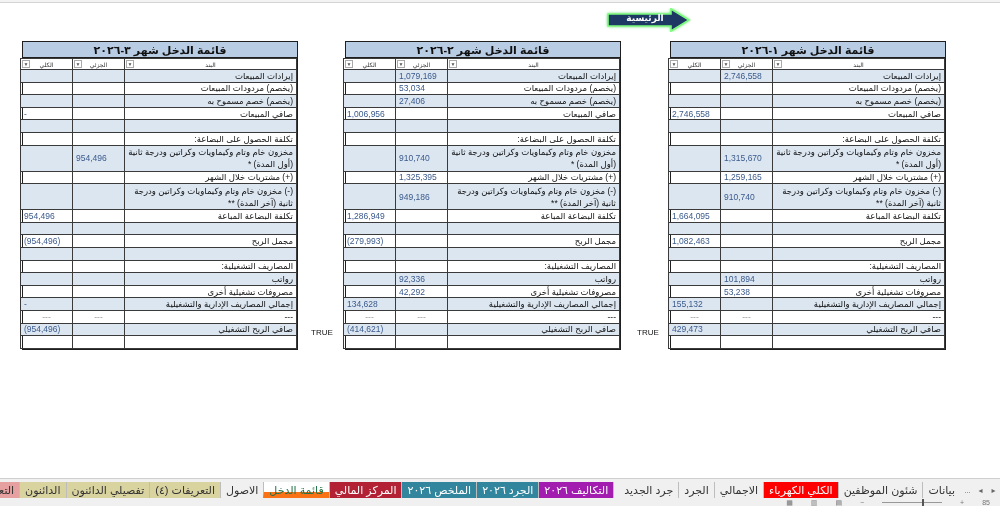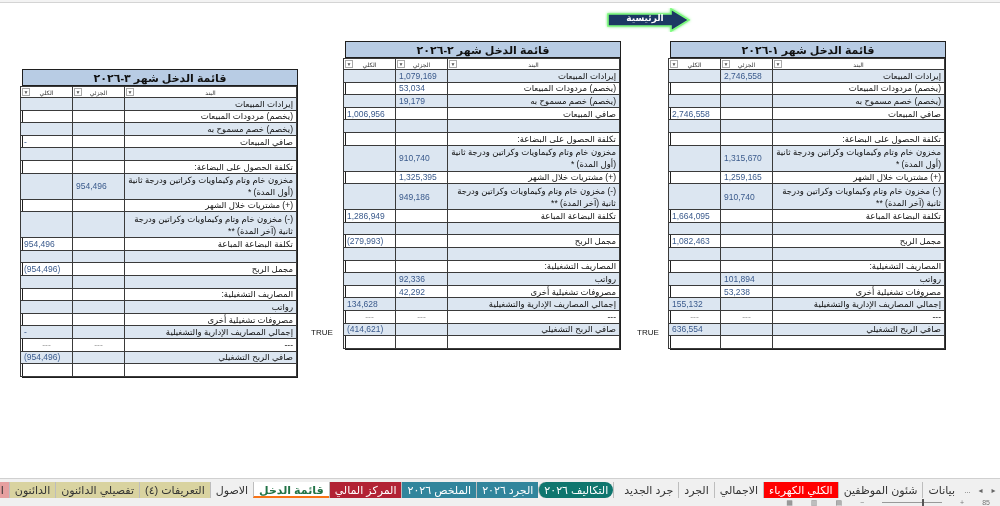--- a/index.html
+++ b/index.html
@@ -21,21 +21,21 @@
   .stmt tr.shade td { background: #dce6f1; }
   .stmt tr.r1 td { height: 12.6px; }
   .stmt tr.r2 td { height: 26px; white-space: normal; line-height: 12px; vertical-align: middle; }
   .stmt td.center { text-align: right; }
   .stmt td.dash { color: #999; text-align: center; }
   .true-lbl { position: absolute; font-size: 8px; color: #111; }
 
   .tabbar { position: absolute; left: 0; top: 478px; width: 1000px; height: 28px; background: #f0f0f0; border-top: 1px solid #d0d0d0; }
   .tabs { position: absolute; right: 40px; top: 3px; height: 16px; display: flex; flex-direction: row-reverse; direction: rtl; }
   .tab { height: 16px; padding: 0 5px; font-size: 11px; line-height: 16px; color: #333; border-left: 1px solid #bdbdbd; white-space: nowrap; cursor: pointer; direction: rtl; }
-  .tab.active { background: #fff; color: #217346; border-bottom: 2px solid #f97316; font-weight: bold; }
+  .tab.active { background: #fff; color: #217346; border-bottom: 6px solid #f97316; font-weight: normal; }
   .nav { position: absolute; right: 0; top: 3px; height: 16px; width: 42px; display: flex; flex-direction: row-reverse; font-size: 8px; color: #666; align-items: center; }
   .nav span { width: 13px; text-align: center; cursor: pointer; }
   .status { position: absolute; right: 10px; top: 19px; height: 9px; display: flex; gap: 18px; font-size: 7px; color: #777; align-items: center; }
   .zoomslider { width: 60px; height: 1px; background: #999; position: relative; }
   .zoomslider i { position: absolute; left: 40px; top: -3px; width: 2px; height: 7px; background: #555; }
 </style>
 </head>
 <body>
 
 <div class="sheet">
@@ -157,21 +157,21 @@
             <td class="num">155,132</td>
           </tr>
           <tr class="r1">
             <td class="lbl">---</td>
             <td class="num dash">---</td>
             <td class="num dash">---</td>
           </tr>
           <tr class="r1 shade">
             <td class="lbl center">صافي الربح التشغيلي</td>
             <td class="num"></td>
-            <td class="num">636,554</td>
+            <td class="num">429,473</td>
           </tr>
           <tr class="r1">
             <td class="lbl"></td>
             <td class="num"></td>
             <td class="num"></td>
           </tr>
         </tbody>
       </table>
     </div>
   <div class="stmt" id="stmt1" style="left:345px;">
@@ -193,21 +193,21 @@
             <td class="num">1,079,169</td>
             <td class="num"></td>
           </tr>
           <tr class="r1">
             <td class="lbl">(يخصم) مردودات المبيعات</td>
             <td class="num">53,034</td>
             <td class="num"></td>
           </tr>
           <tr class="r1 shade">
             <td class="lbl">(يخصم) خصم مسموح به</td>
-            <td class="num">19,179</td>
+            <td class="num">27,406</td>
             <td class="num"></td>
           </tr>
           <tr class="r1">
             <td class="lbl">صافي المبيعات</td>
             <td class="num"></td>
             <td class="num">1,006,956</td>
           </tr>
           <tr class="r1 shade">
             <td class="lbl"></td>
             <td class="num"></td>
@@ -284,21 +284,21 @@
             <td class="num">(414,621)</td>
           </tr>
           <tr class="r1">
             <td class="lbl"></td>
             <td class="num"></td>
             <td class="num"></td>
           </tr>
         </tbody>
       </table>
     </div>
-  <div class="stmt" id="stmt2" style="left:22px;margin-top:28px;">
+  <div class="stmt" id="stmt2" style="left:22px;">
       <div class="title">قائمة الدخل شهر ٣-٢٠٢٦</div>
       <table>
         <colgroup>
           <col style="width:172px">
           <col style="width:52px">
           <col style="width:52px">
         </colgroup>
         <tbody>
           <tr>
             <th><span>البند</span><span class="dd">▼</span></th>
@@ -425,21 +425,21 @@
       <div class="tab" style="background: rgb(192, 0, 0); color: rgb(255, 255, 255);">اضافات اصول</div>
       <div class="tab" style="background: rgb(230, 160, 160); color: rgb(51, 51, 51);">التعريفات (٣)</div>
       <div class="tab" style="background: rgb(217, 211, 160); color: rgb(51, 51, 51);">الدائنون</div>
       <div class="tab" style="background: rgb(217, 211, 160); color: rgb(51, 51, 51);">تفصيلي الدائنون</div>
       <div class="tab" style="background: rgb(217, 211, 160); color: rgb(51, 51, 51);">التعريفات (٤)</div>
       <div class="tab" style="background: rgb(240, 240, 240); color: rgb(51, 51, 51);">الاصول</div>
       <div class="tab active" style="background: rgb(255, 255, 255); color: rgb(33, 115, 70);">قائمة الدخل</div>
       <div class="tab" style="background: rgb(178, 34, 52); color: rgb(255, 255, 255);">المركز المالي</div>
       <div class="tab" style="background: rgb(49, 133, 156); color: rgb(255, 255, 255);">الملخص ٢٠٢٦</div>
       <div class="tab" style="background: rgb(49, 133, 156); color: rgb(255, 255, 255);">الجرد ٢٠٢٦</div>
-      <div class="tab" style="background: #0f766e; color: rgb(255, 255, 255); border-radius: 8px;">التكاليف ٢٠٢٦</div>
+      <div class="tab" style="background: #a21caf; color: rgb(255, 255, 255);">التكاليف ٢٠٢٦</div>
       <div class="tab" style="background: rgb(240, 240, 240); color: rgb(51, 51, 51); padding-left: 10px;">جرد الجديد</div>
       <div class="tab" style="background: rgb(240, 240, 240); color: rgb(51, 51, 51);">الجرد</div>
       <div class="tab" style="background: rgb(240, 240, 240); color: rgb(51, 51, 51);">الاجمالي</div>
       <div class="tab" style="background: rgb(255, 0, 0); color: rgb(255, 255, 255);">الكلي الكهرباء</div>
       <div class="tab" style="background: rgb(240, 240, 240); color: rgb(51, 51, 51);">شئون الموظفين</div>
       <div class="tab" style="background: rgb(240, 240, 240); color: rgb(51, 51, 51);">بيانات</div>
     </div>
   <div class="status">
     <span>▦</span>
     <span>▥</span>

